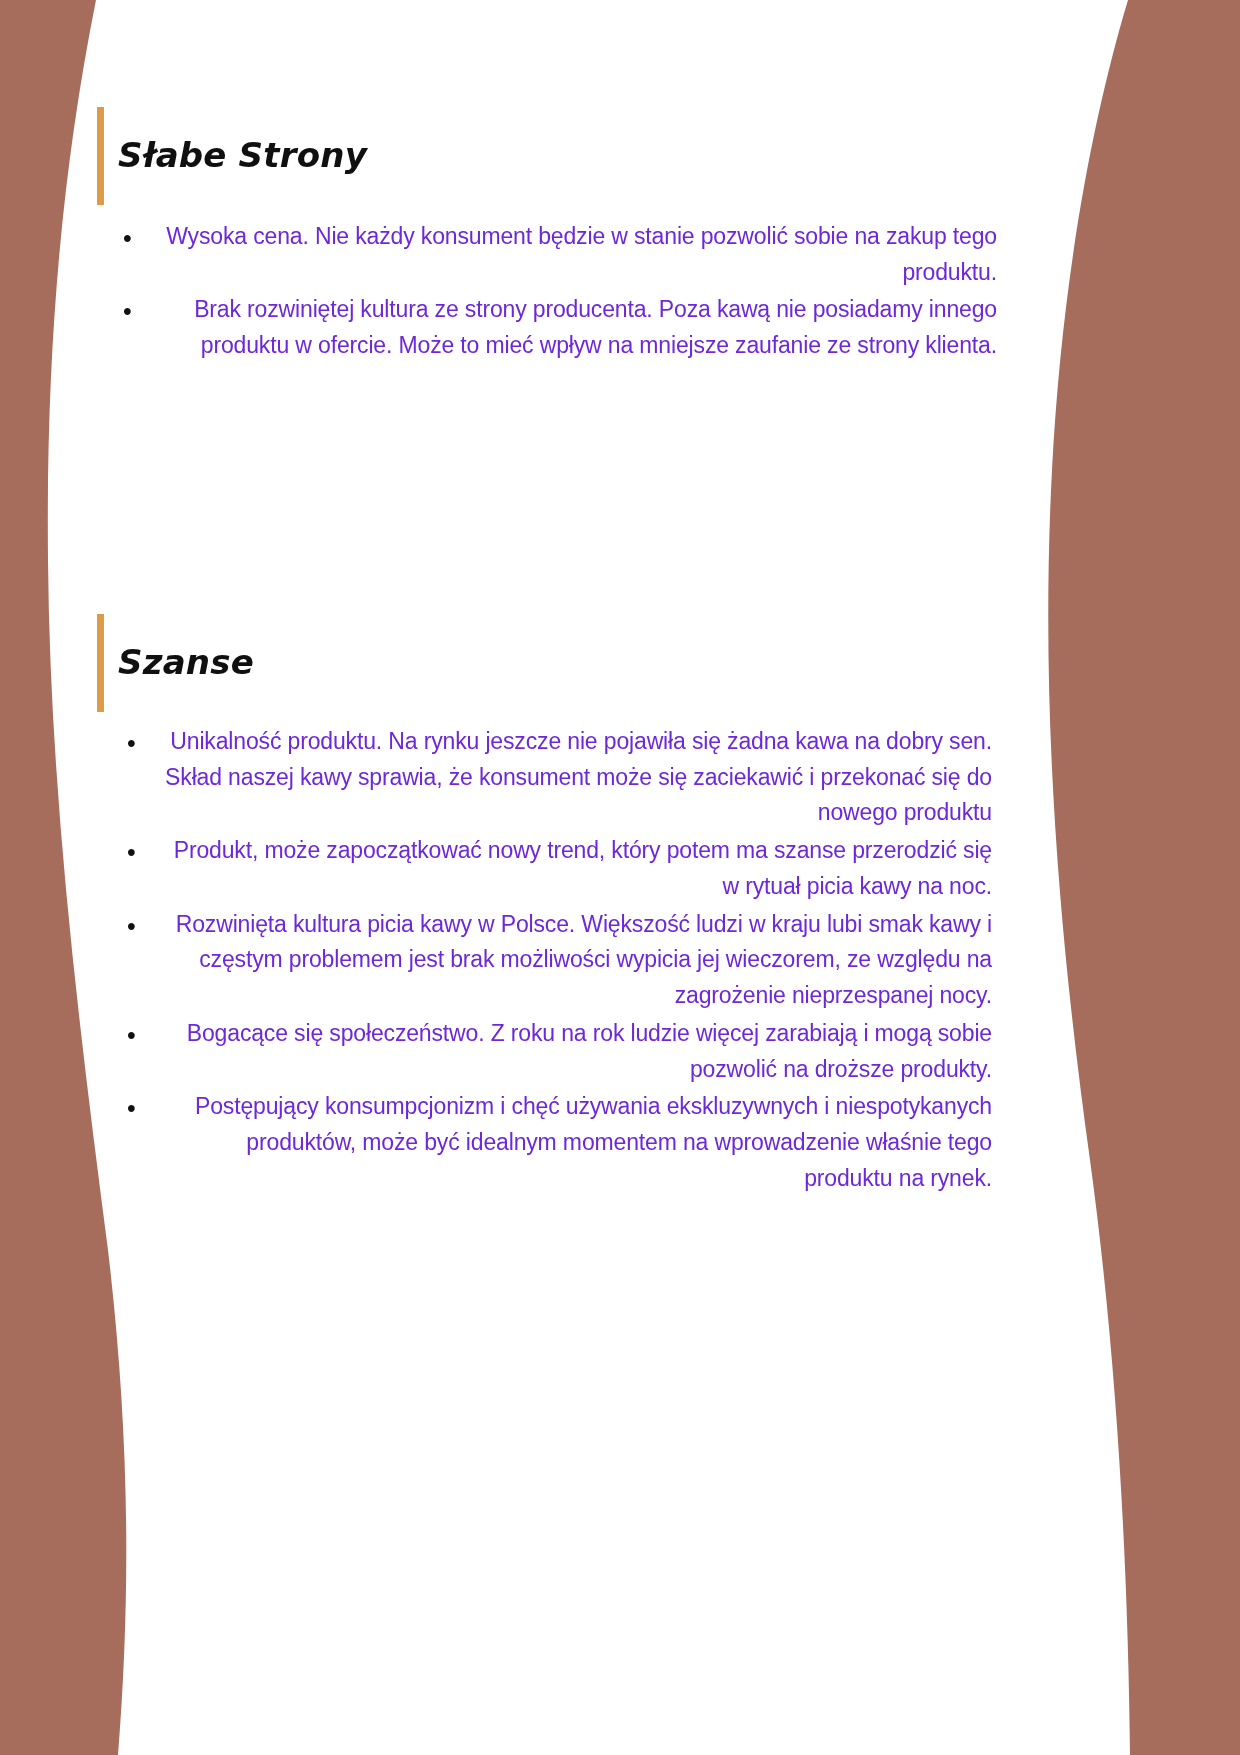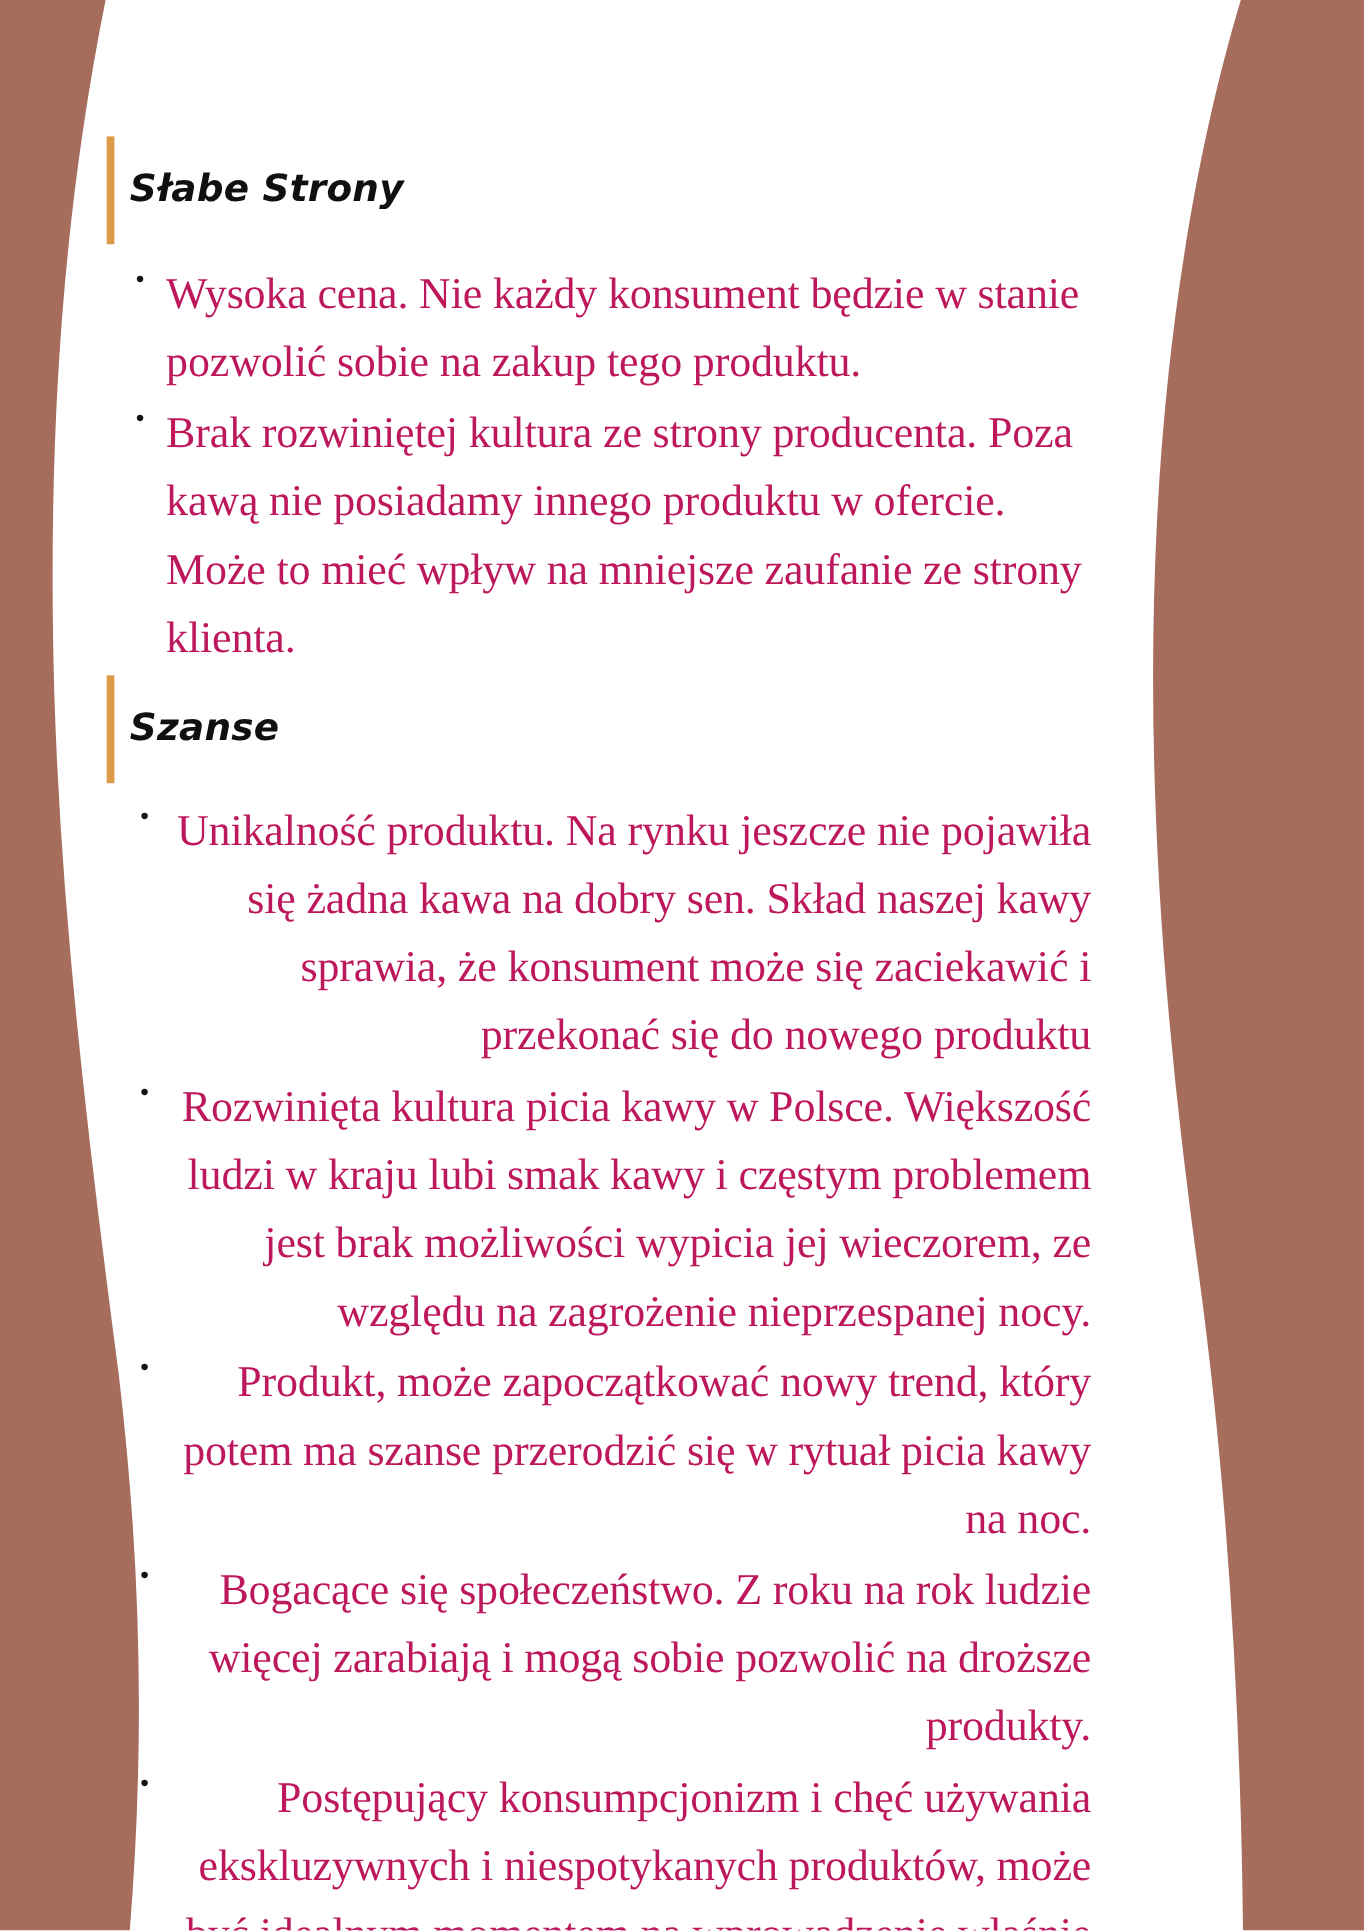--- a/index.html
+++ b/index.html
@@ -44,21 +44,21 @@
     height: 1755px;
     z-index: 2;
   }
 
   .section {
     position: absolute;
     left: 97px;
     width: 930px;
   }
 
-  .section-weaknesses { top: 124px; }
+  .section-weaknesses { top: 107px; text-align: right; }
   .section-opportunities { top: 614px; }
 
   .section-heading {
     display: flex;
     align-items: stretch;
     margin: 0 0 6px 0;
   }
 
   .heading-bar {
     width: 7px;
@@ -82,24 +82,24 @@
   .bullet-list {
     list-style: none;
     margin: 14px 0 0 0;
     padding: 0;
   }
 
   .bullet-item {
     position: relative;
     padding-left: 54px;
     margin: 0 0 2px 0;
-    font-family: Liberation Serif, serif;
-    font-size: 40px;
+    font-family: Liberation Sans, sans-serif;
+    font-size: 23px;
     line-height: 1.555;
-    color: #be185d;
+    color: #6d28d9;
     font-stretch: condensed;
     letter-spacing: -0.15px;
   }
 
   .bullet-item::before {
     content: "\2022";
     position: absolute;
     left: 26px;
     top: 0;
     font-size: 25px;
@@ -136,21 +136,21 @@
       </ul>
     </section>
 
     <section class="section section-opportunities">
       <div class="section-heading">
         <span class="heading-bar"></span>
         <h2 class="heading-text">Szanse</h2>
       </div>
       <ul class="bullet-list">
         <li class="bullet-item">Unikalność produktu. Na rynku jeszcze nie pojawiła się żadna kawa na dobry sen. Skład naszej kawy sprawia, że konsument może się zaciekawić i przekonać się do nowego produktu</li>
+        <li class="bullet-item">Produkt, może zapoczątkować nowy trend, który potem ma szanse przerodzić się w rytuał picia kawy na noc.</li>
         <li class="bullet-item">Rozwinięta kultura picia kawy w Polsce. Większość ludzi w kraju lubi smak kawy i częstym problemem jest brak możliwości wypicia jej wieczorem, ze względu na zagrożenie nieprzespanej nocy.</li>
-        <li class="bullet-item">Produkt, może zapoczątkować nowy trend, który potem ma szanse przerodzić się w rytuał picia kawy na noc.</li>
         <li class="bullet-item">Bogacące się społeczeństwo. Z roku na rok ludzie więcej zarabiają i mogą sobie pozwolić na droższe produkty.</li>
         <li class="bullet-item">Postępujący konsumpcjonizm i chęć używania ekskluzywnych i niespotykanych produktów, może być idealnym momentem na wprowadzenie właśnie tego produktu na rynek.</li>
       </ul>
     </section>
 
   </div>
 </div>
 
 </body></html>

